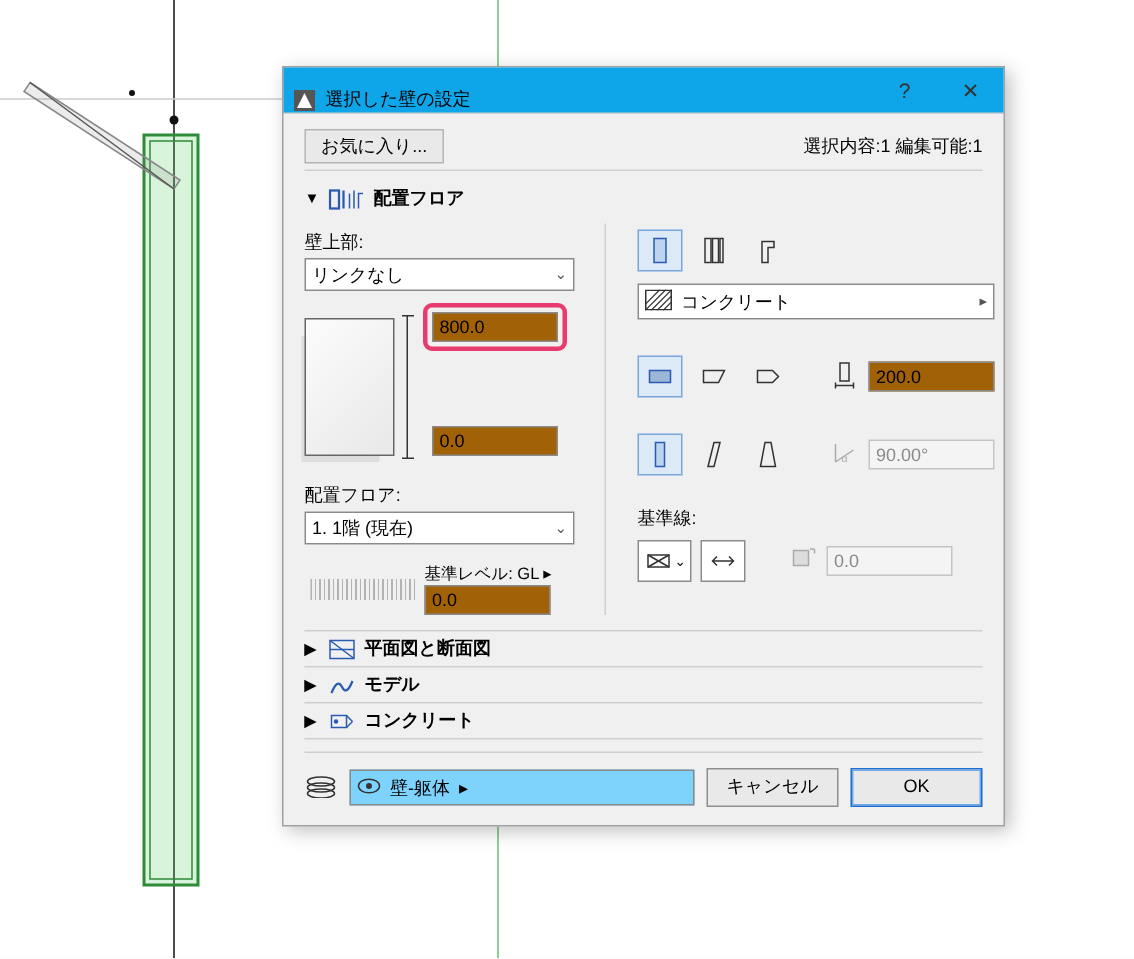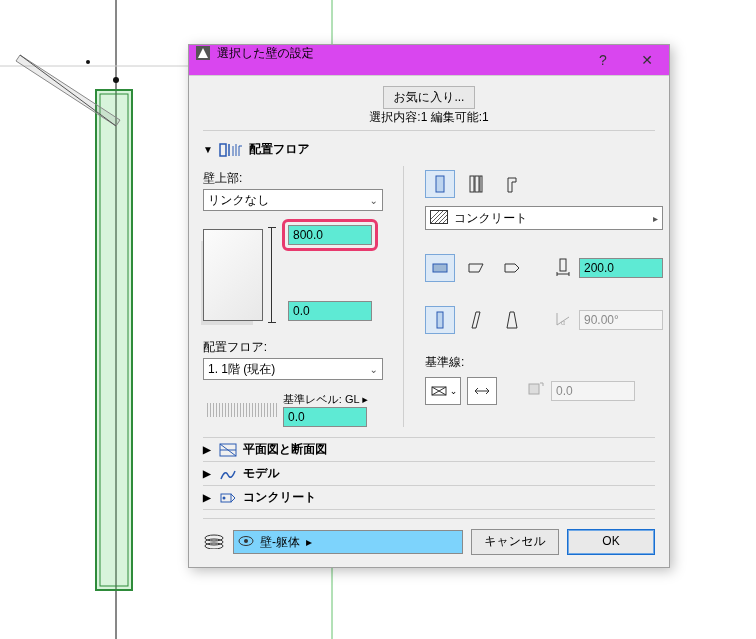--- a/index.html
+++ b/index.html
@@ -27,23 +27,23 @@
     position: absolute;
     left: 188px;
     top: 44px;
     width: 480px;
     background: #f0f0f0;
     border: 1px solid #a0a0a0;
     box-shadow: 3px 3px 12px rgba(0,0,0,0.25);
   }
   .titlebar {
     height: 30px;
-    background: #d946ef;
+    background: #0ea5e9;
     display: flex;
-    align-items: flex-start;
+    align-items: flex-end;
     padding-left: 6px;
     border-bottom: 1px solid #d0d0d0;
   }
   .titlebar .app-icon {
     width: 16px; height: 16px;
     margin-right: 6px;
     display:inline-flex;align-items:center;justify-content:center;
   }
   .titlebar .title { flex: 1; }
   .titlebar .winbtn {
@@ -55,21 +55,20 @@
 
   .dialog-body {
     padding: 10px 14px 12px 14px;
   }
 
   
   .fav-row {
     display: flex;
     align-items: center;
     margin-bottom: 0;
-    flex-direction: column;
   }
   .btn-small {
     background: #e9e9e9;
     border: 1px solid #b5b5b5;
     padding: 2px 10px;
     font-size: 12px;
     cursor: default;
   }
   .spacer { flex: 1; }
 
@@ -129,21 +128,21 @@
     align-items:center;
     justify-content:space-between;
     background:#fff;
     border:1px solid #8a8a8a;
     height:20px;
     padding:0 4px;
     width: 170px;
   }
   .select .chev { font-size:10px; color:#555; }
   input.text {
-    background:#5eead4;
+    background:#a16207;
     border:1px solid #8a8a8a;
     height:20px;
     padding:0 4px;
     font: inherit;
     box-sizing: border-box;
   }
 
   
   .height-preview {
     margin-top: 14px;

